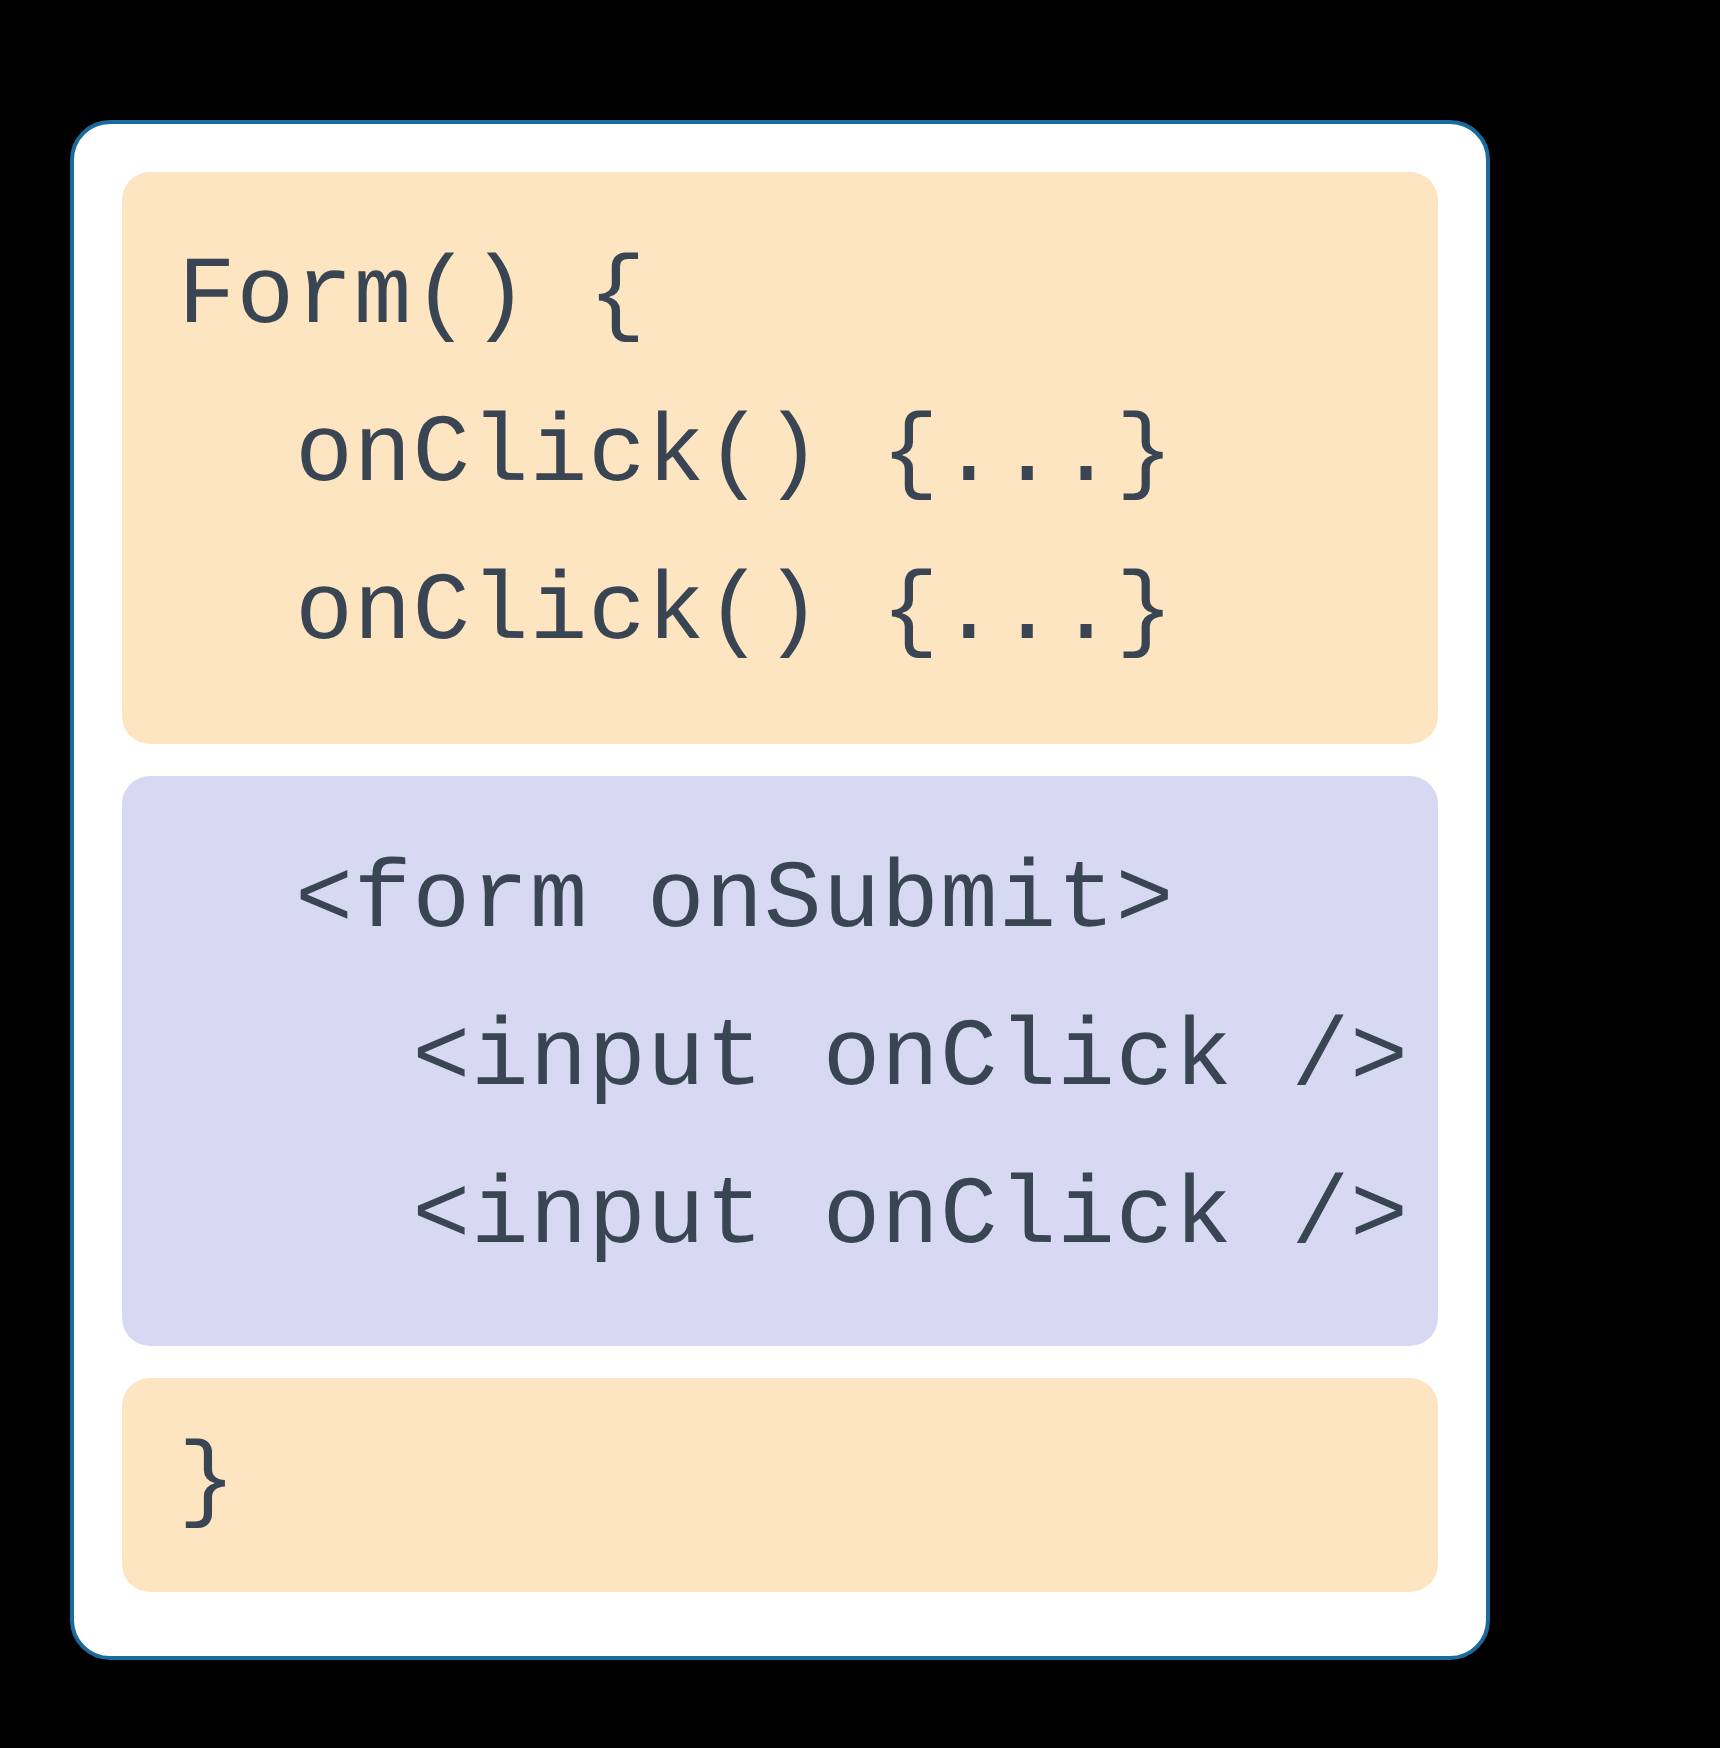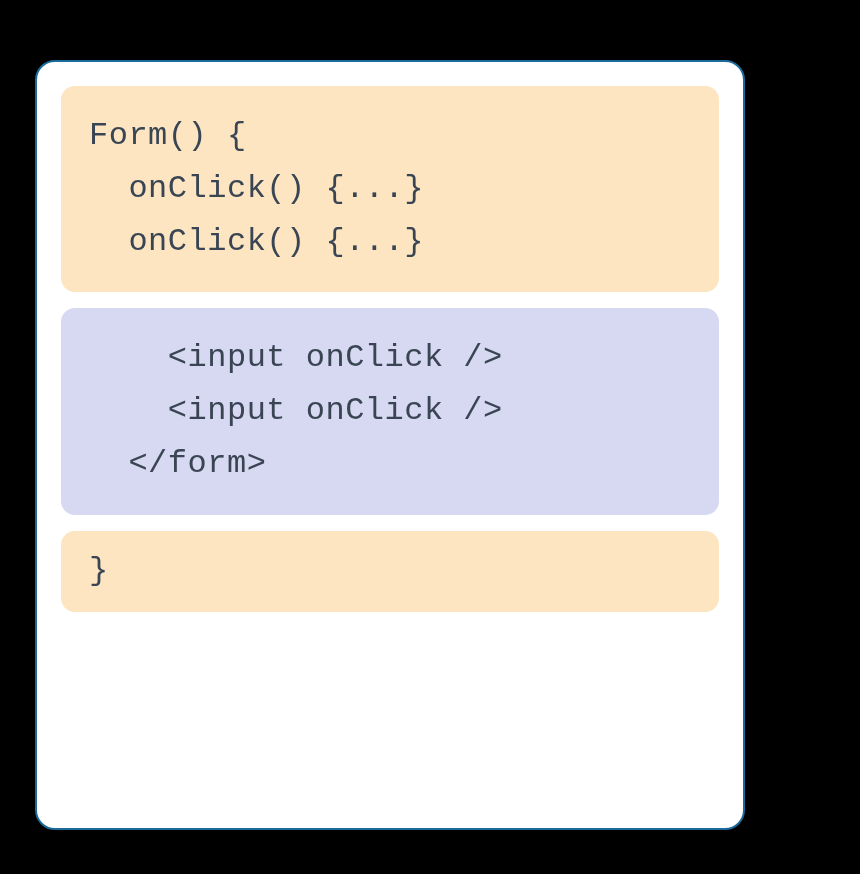--- a/index.html
+++ b/index.html
@@ -21,21 +21,21 @@
       padding: 24px;
       width: 710px;
       height: 770px;
       display: flex;
       flex-direction: column;
       gap: 16px;
     }
     .code-block {
       border-radius: 14px;
       padding: 24px 28px;
-      font-size: 32px;
+      font-size: 48px;
       line-height: 1.65;
       color: #3a4554;
       letter-spacing: 0.5px;
     }
     .orange-block {
       background: #fce5c0;
     }
     .purple-block {
       background: #d7d9f2;
     }
@@ -51,22 +51,22 @@
 
 <div class="container">
 
   <div class="code-block orange-block">
     <div class="code-line">Form() {</div>
     <div class="code-line">  onClick() {...}</div>
     <div class="code-line">  onClick() {...}</div>
   </div>
 
   <div class="code-block purple-block">
+    <div class="code-line">  &lt;form onSubmit&gt;</div>
     <div class="code-line">    &lt;input onClick /&gt;</div>
     <div class="code-line">    &lt;input onClick /&gt;</div>
-    <div class="code-line">  &lt;/form&gt;</div>
   </div>
 
   <div class="code-block orange-block bottom-block">
     <div class="code-line">}</div>
   </div>
 
 </div>
 
 </body></html>

